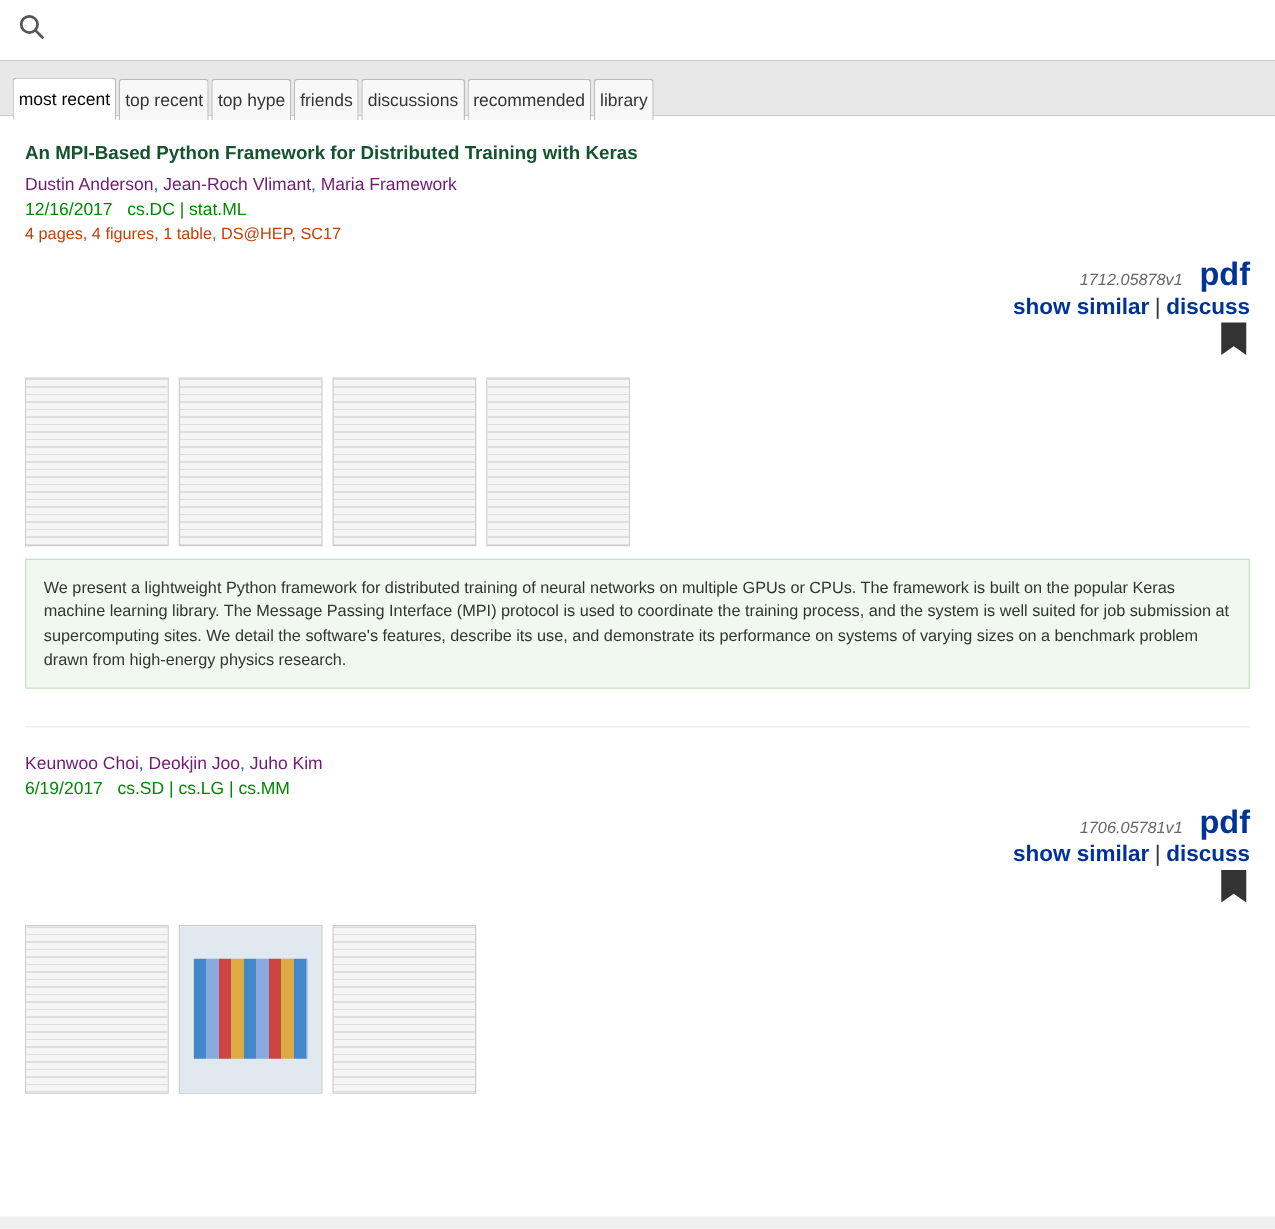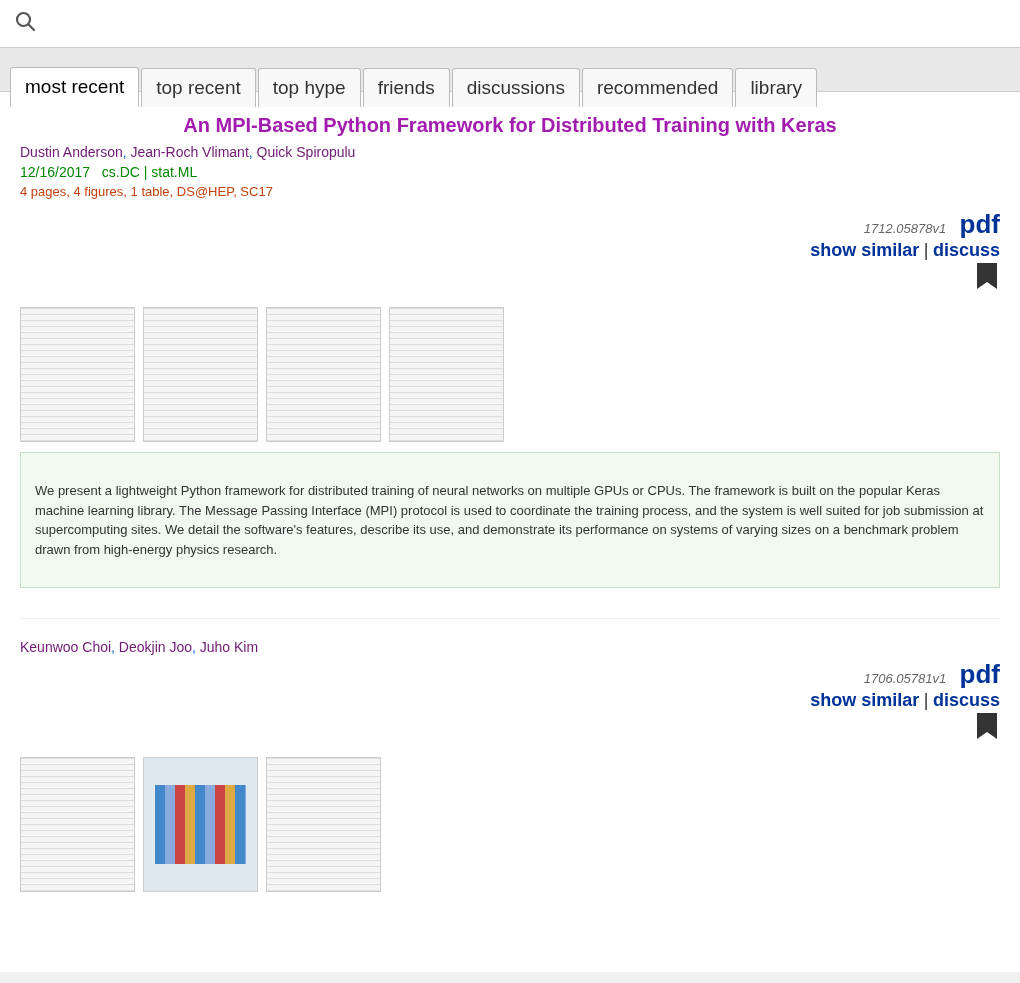--- a/index.html
+++ b/index.html
@@ -27,52 +27,51 @@
     #tabs-bar {
       background: #e8e8e8;
       border-bottom: 1px solid #ccc;
       padding: 0 10px;
       display: flex;
       align-items: flex-end;
       gap: 2px;
       height: 44px;
     }
     .tab {
-      padding: 8px 14px;
+      padding: 8px 4px;
       border: 1px solid #bbb;
       border-bottom: none;
       background: #f8f8f8;
       cursor: pointer;
-      font-size: 19px;
+      font-size: 14px;
       color: #333;
       border-radius: 3px 3px 0 0;
       position: relative;
-      top: 16px;
+      top: 4px;
     }
     .tab.active {
       background: white;
       border-bottom: 1px solid white;
       color: #000;
       font-weight: 500;
     }
     #content {
       background: white;
       padding: 20px 20px 20px 20px;
       min-height: 880px;
     }
     .paper-entry {
       margin-bottom: 30px;
     }
     .paper-title {
-      font-size: 20px;
+      font-size: 15px;
       font-weight: bold;
-      color: #a21caf;
+      color: #14532d;
       margin-bottom: 6px;
       line-height: 1.3;
-      text-align: center;
     }
     .paper-authors {
       color: #0066cc;
       font-size: 14px;
       margin-bottom: 4px;
     }
     .paper-authors a {
       color: #701a75;
       text-decoration: none;
     }
@@ -124,21 +123,21 @@
         0deg,
         #ddd,
         #ddd 1px,
         #f5f5f5 1px,
         #f5f5f5 6px
       );
     }
     .abstract-box {
       background: #f0f8f0;
       border: 1px solid #c8e0c8;
-      padding: 28px 14px;
+      padding: 12px 14px;
       font-size: 13px;
       color: #333;
       line-height: 1.5;
       margin-top: 8px;
     }
     .divider {
       border: none;
       border-top: 1px solid #eee;
       margin: 20px 0;
     }
@@ -166,21 +165,21 @@
   <div class="tab">library</div>
 </div>
 
 <div id="content">
 
   <div class="paper-entry">
     <div class="paper-title">An MPI-Based Python Framework for Distributed Training with Keras</div>
     <div class="paper-authors">
       <a>Dustin Anderson</a>,
       <a>Jean-Roch Vlimant</a>,
-      <a>Quick Spiropulu</a>
+      <a>Maria Framework</a>
     </div>
     <div class="paper-date-cats">
       <span>12/16/2017</span>
       &nbsp;
       <span>cs.DC | stat.ML</span>
     </div>
     <div class="paper-meta">4 pages, 4 figures, 1 table, DS@HEP, SC17</div>
 
     <div class="paper-actions">
       <span class="paper-version">1712.05878v1</span>
@@ -217,20 +216,25 @@
   </div>
 
   <hr class="divider">
 
   <div class="paper-entry">
     <div class="paper-authors">
       <a>Keunwoo Choi</a>,
       <a>Deokjin Joo</a>,
       <a>Juho Kim</a>
     </div>
+    <div class="paper-date-cats">
+      <span>6/19/2017</span>
+      &nbsp;
+      <span>cs.SD | cs.LG | cs.MM</span>
+    </div>
 
     <div class="paper-actions">
       <span class="paper-version">1706.05781v1</span>
       &nbsp;
       <a href="#" class="pdf-link" style="font-size:26px; font-weight:bold; color:#003399; text-decoration:none;">pdf</a>
       <br>
       <a href="#" style="font-size:18px; font-weight:bold; color:#003399; text-decoration:none;">show similar</a>
       <span style="color:#333; font-size:18px;">|</span>
       <a href="#" style="font-size:18px; font-weight:bold; color:#003399; text-decoration:none;">discuss</a>
       <br>

